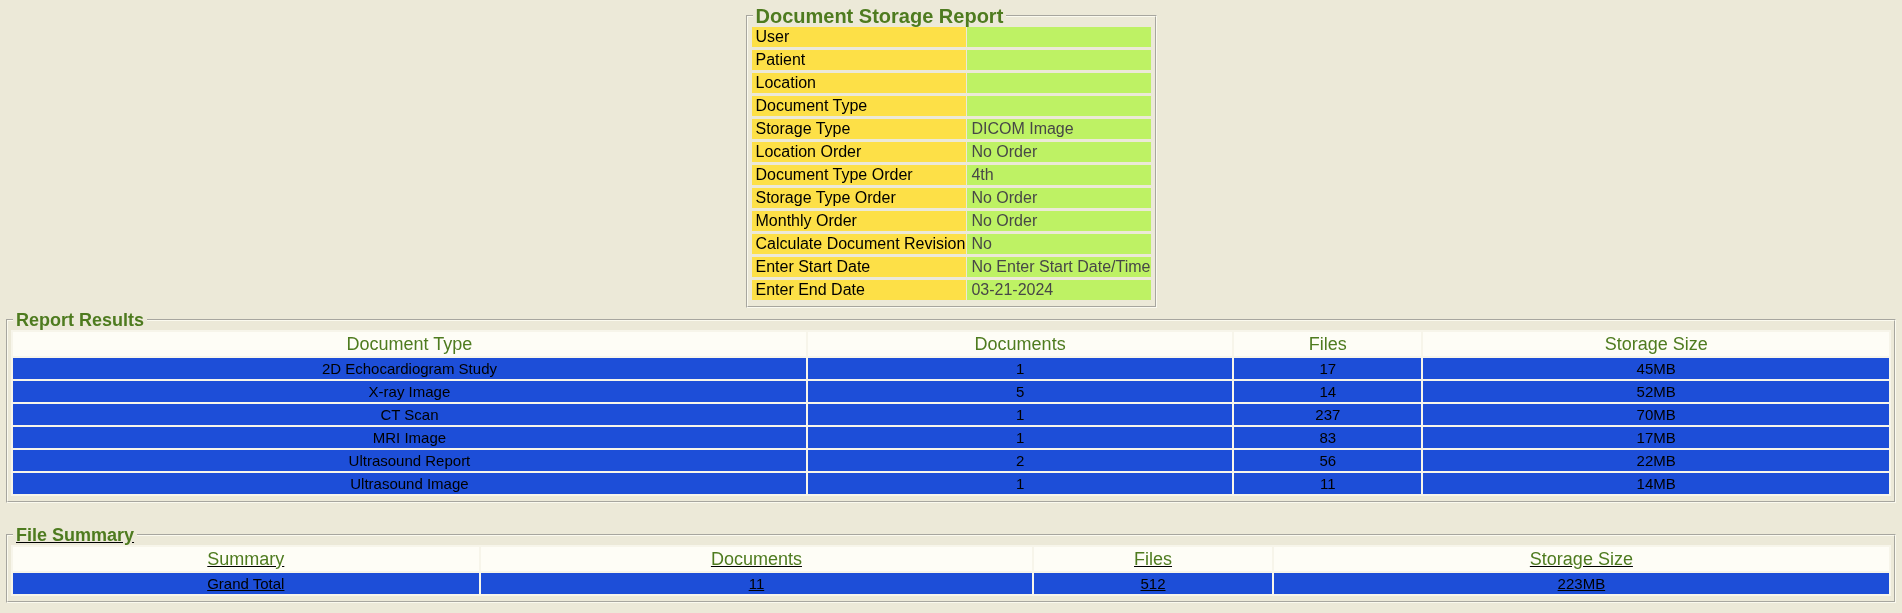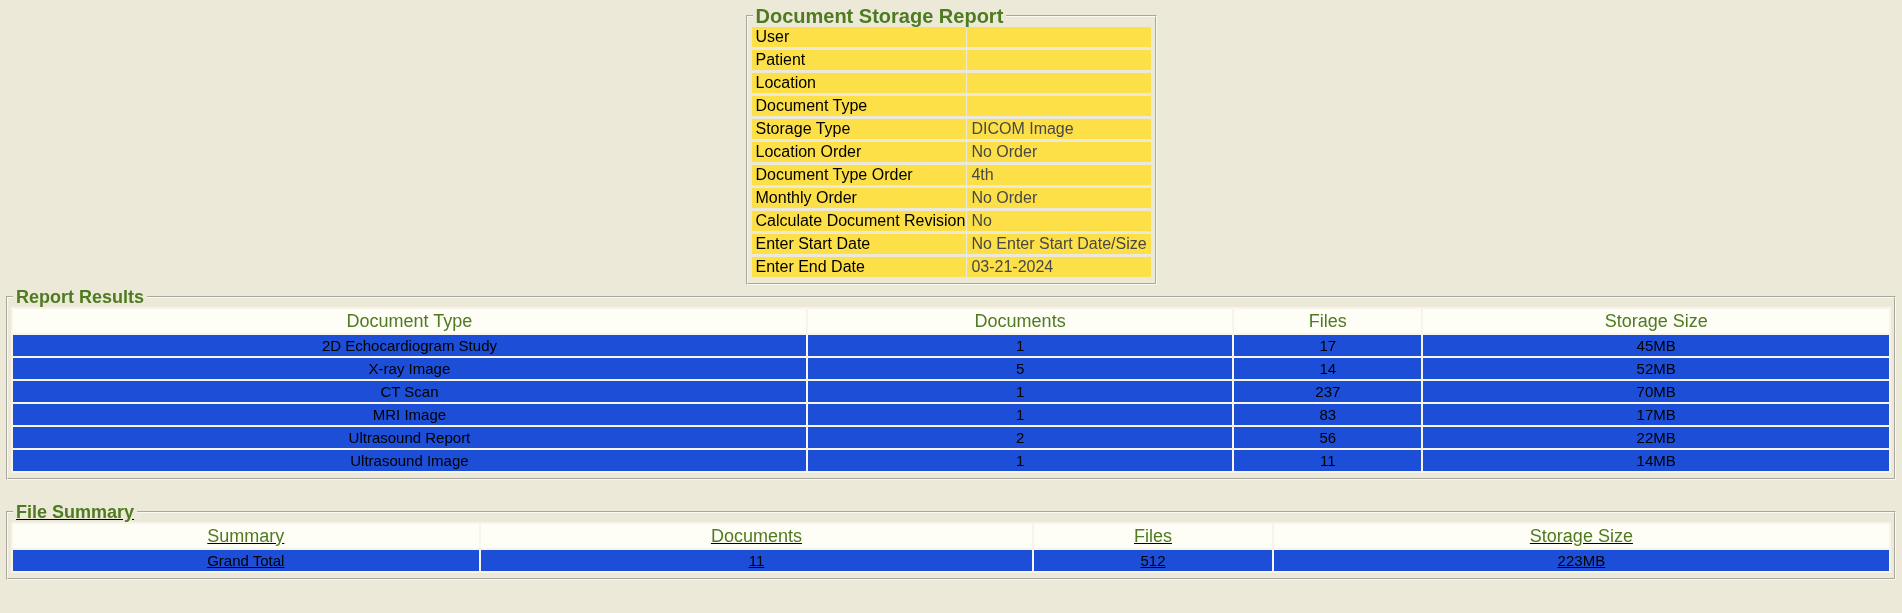--- a/index.html
+++ b/index.html
@@ -41,21 +41,21 @@
     margin-top: -2px;
   }
   .form-table td {
     height: 20px;
     font-size: 16px;
     padding: 0 0 0 4px;
     vertical-align: middle;
     white-space: nowrap;
   }
   td.flabel { background: #fde047; color: #000000; width: 54%; }
-  td.fvalue { background: #fde047; color: #474747; }
+  td.fvalue { background: #bef264; color: #474747; }
 
   
   .section-fs { margin: 2px 6px 8px 6px; }
   .fs-gap { margin-top: 22px; text-decoration: underline; }
   .data-table {
     width: 100%;
     border-collapse: separate;
     border-spacing: 2px;
     background: #f7f5ea;
   }
@@ -106,30 +106,34 @@
       </tr>
       <tr>
         <td class="flabel">Location Order</td>
         <td class="fvalue">No Order</td>
       </tr>
       <tr>
         <td class="flabel">Document Type Order</td>
         <td class="fvalue">4th</td>
       </tr>
       <tr>
+        <td class="flabel">Storage Type Order</td>
+        <td class="fvalue">No Order</td>
+      </tr>
+      <tr>
         <td class="flabel">Monthly Order</td>
         <td class="fvalue">No Order</td>
       </tr>
       <tr>
         <td class="flabel">Calculate Document Revision</td>
         <td class="fvalue">No</td>
       </tr>
       <tr>
         <td class="flabel">Enter Start Date</td>
-        <td class="fvalue">No Enter Start Date/Size</td>
+        <td class="fvalue">No Enter Start Date/Time</td>
       </tr>
       <tr>
         <td class="flabel">Enter End Date</td>
         <td class="fvalue">03-21-2024</td>
       </tr>
     </tbody>
   </table>
 </fieldset>
 
 <fieldset class="section-fs">

